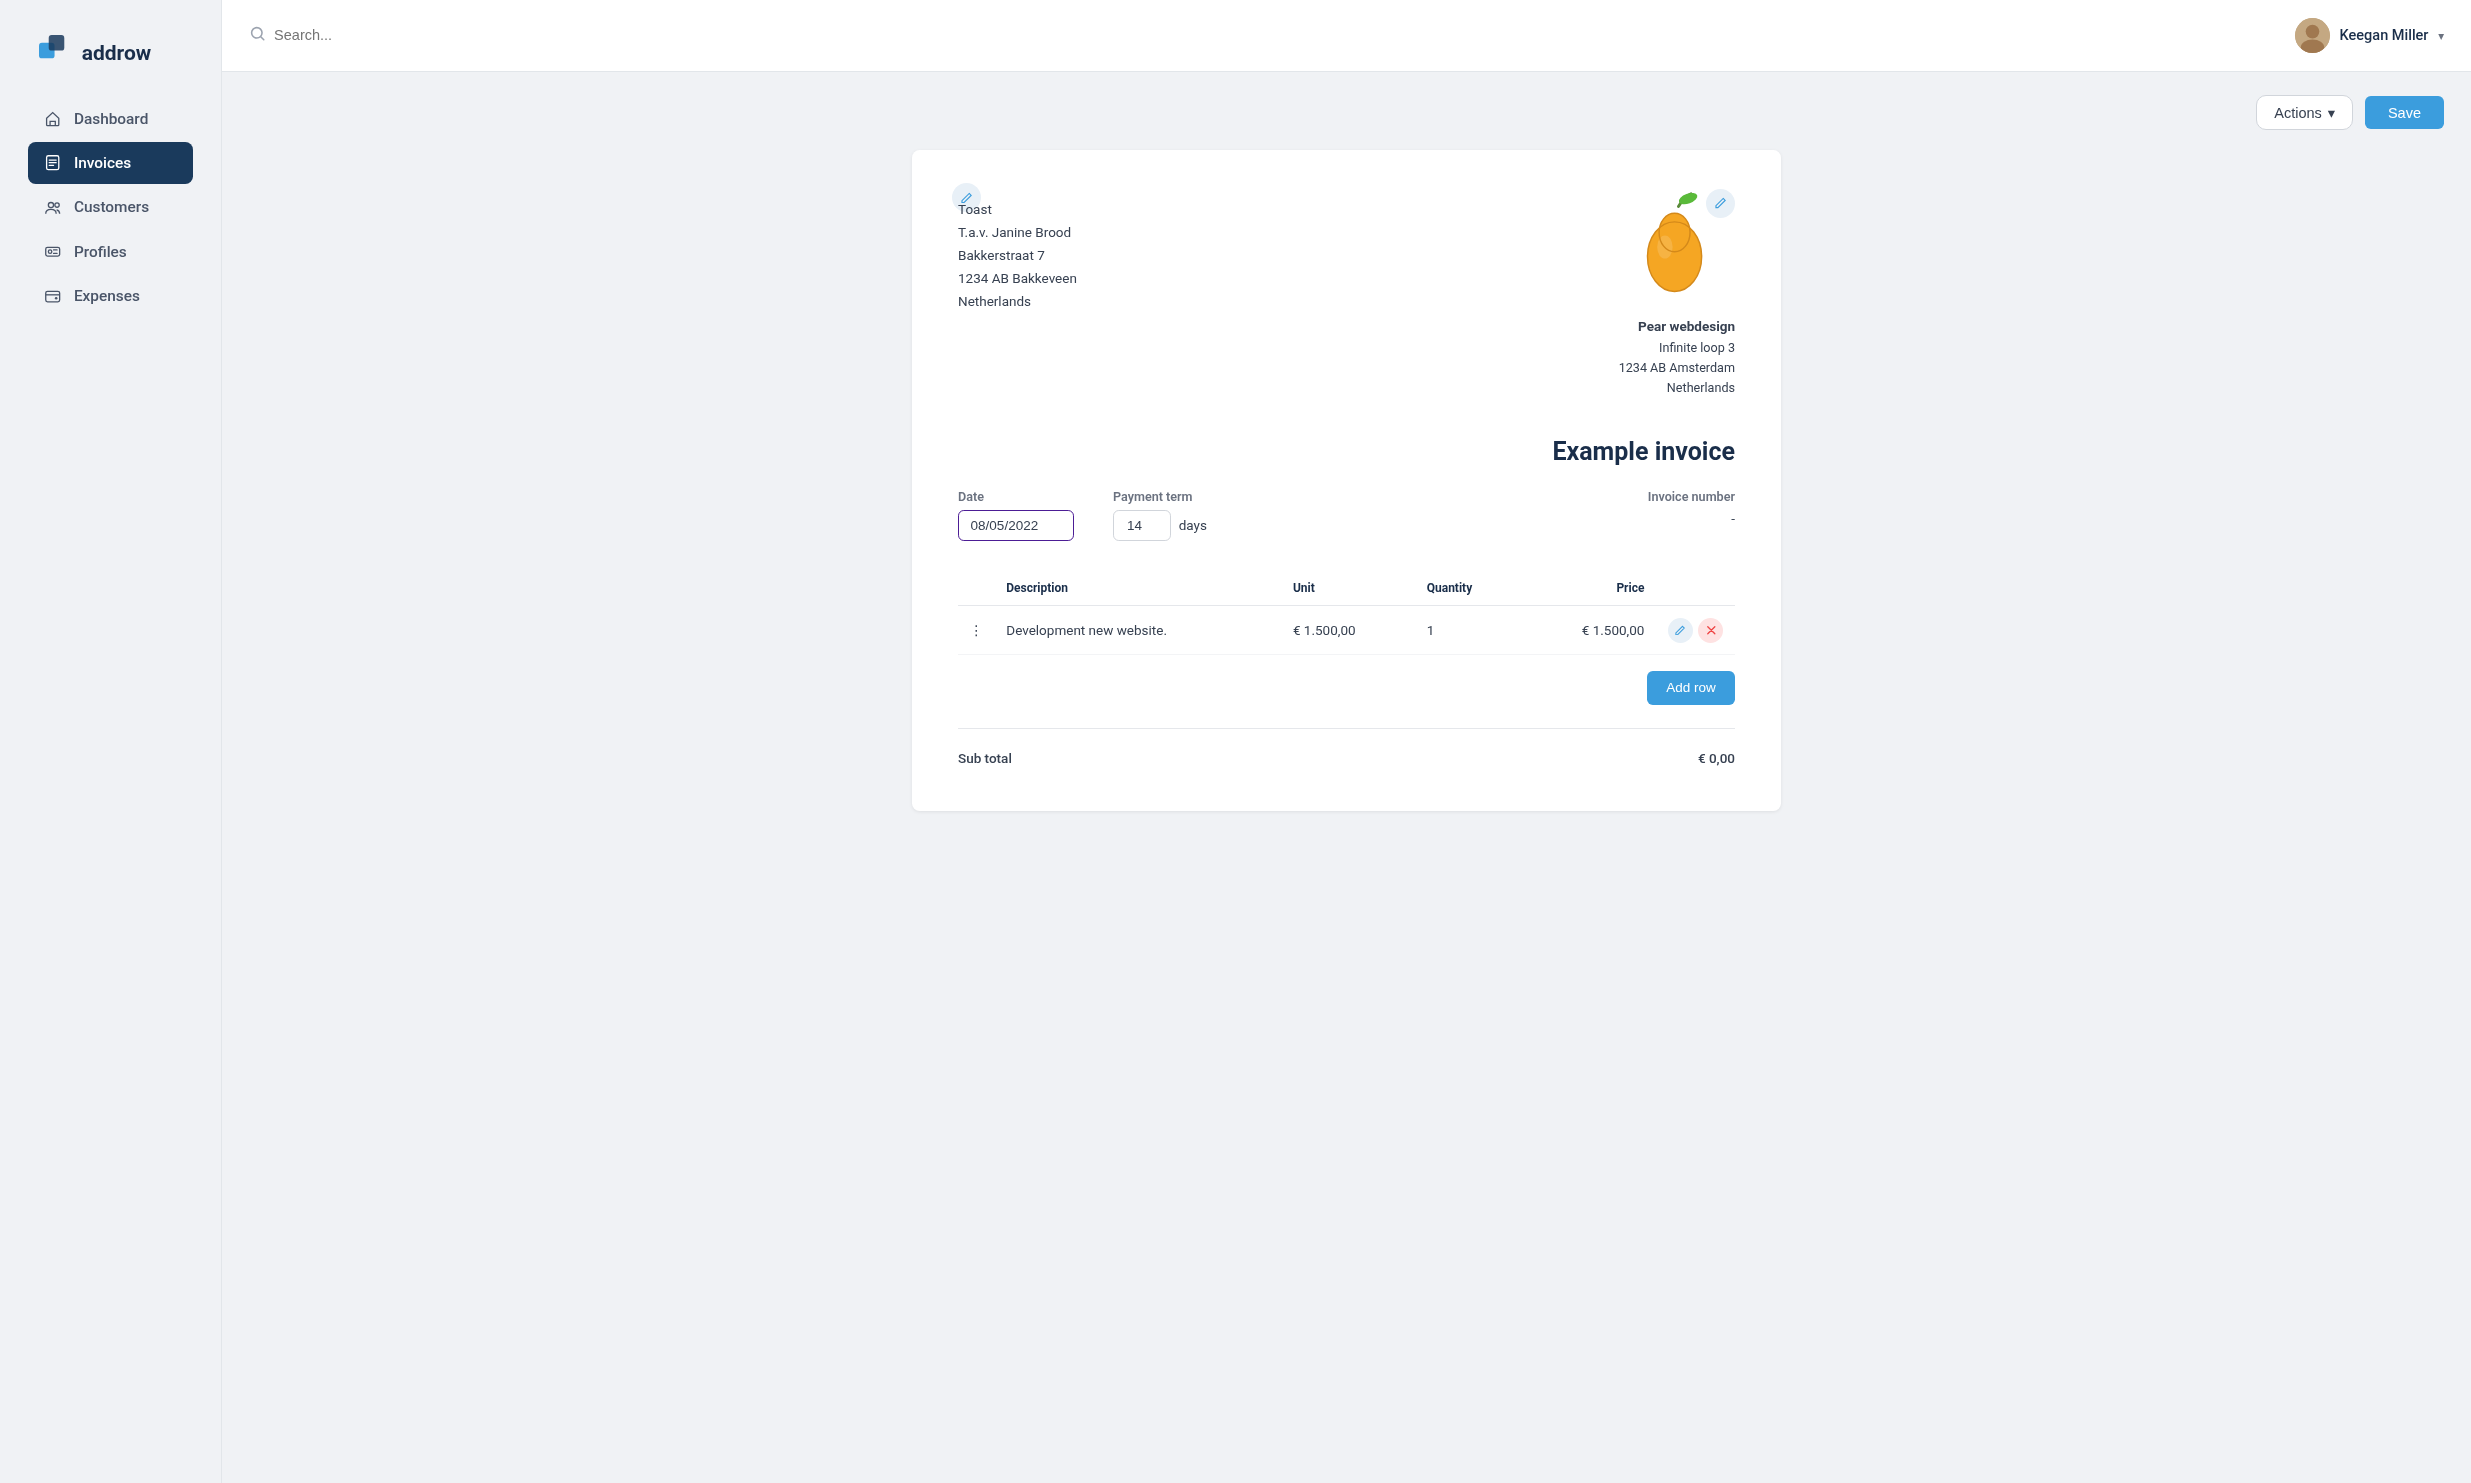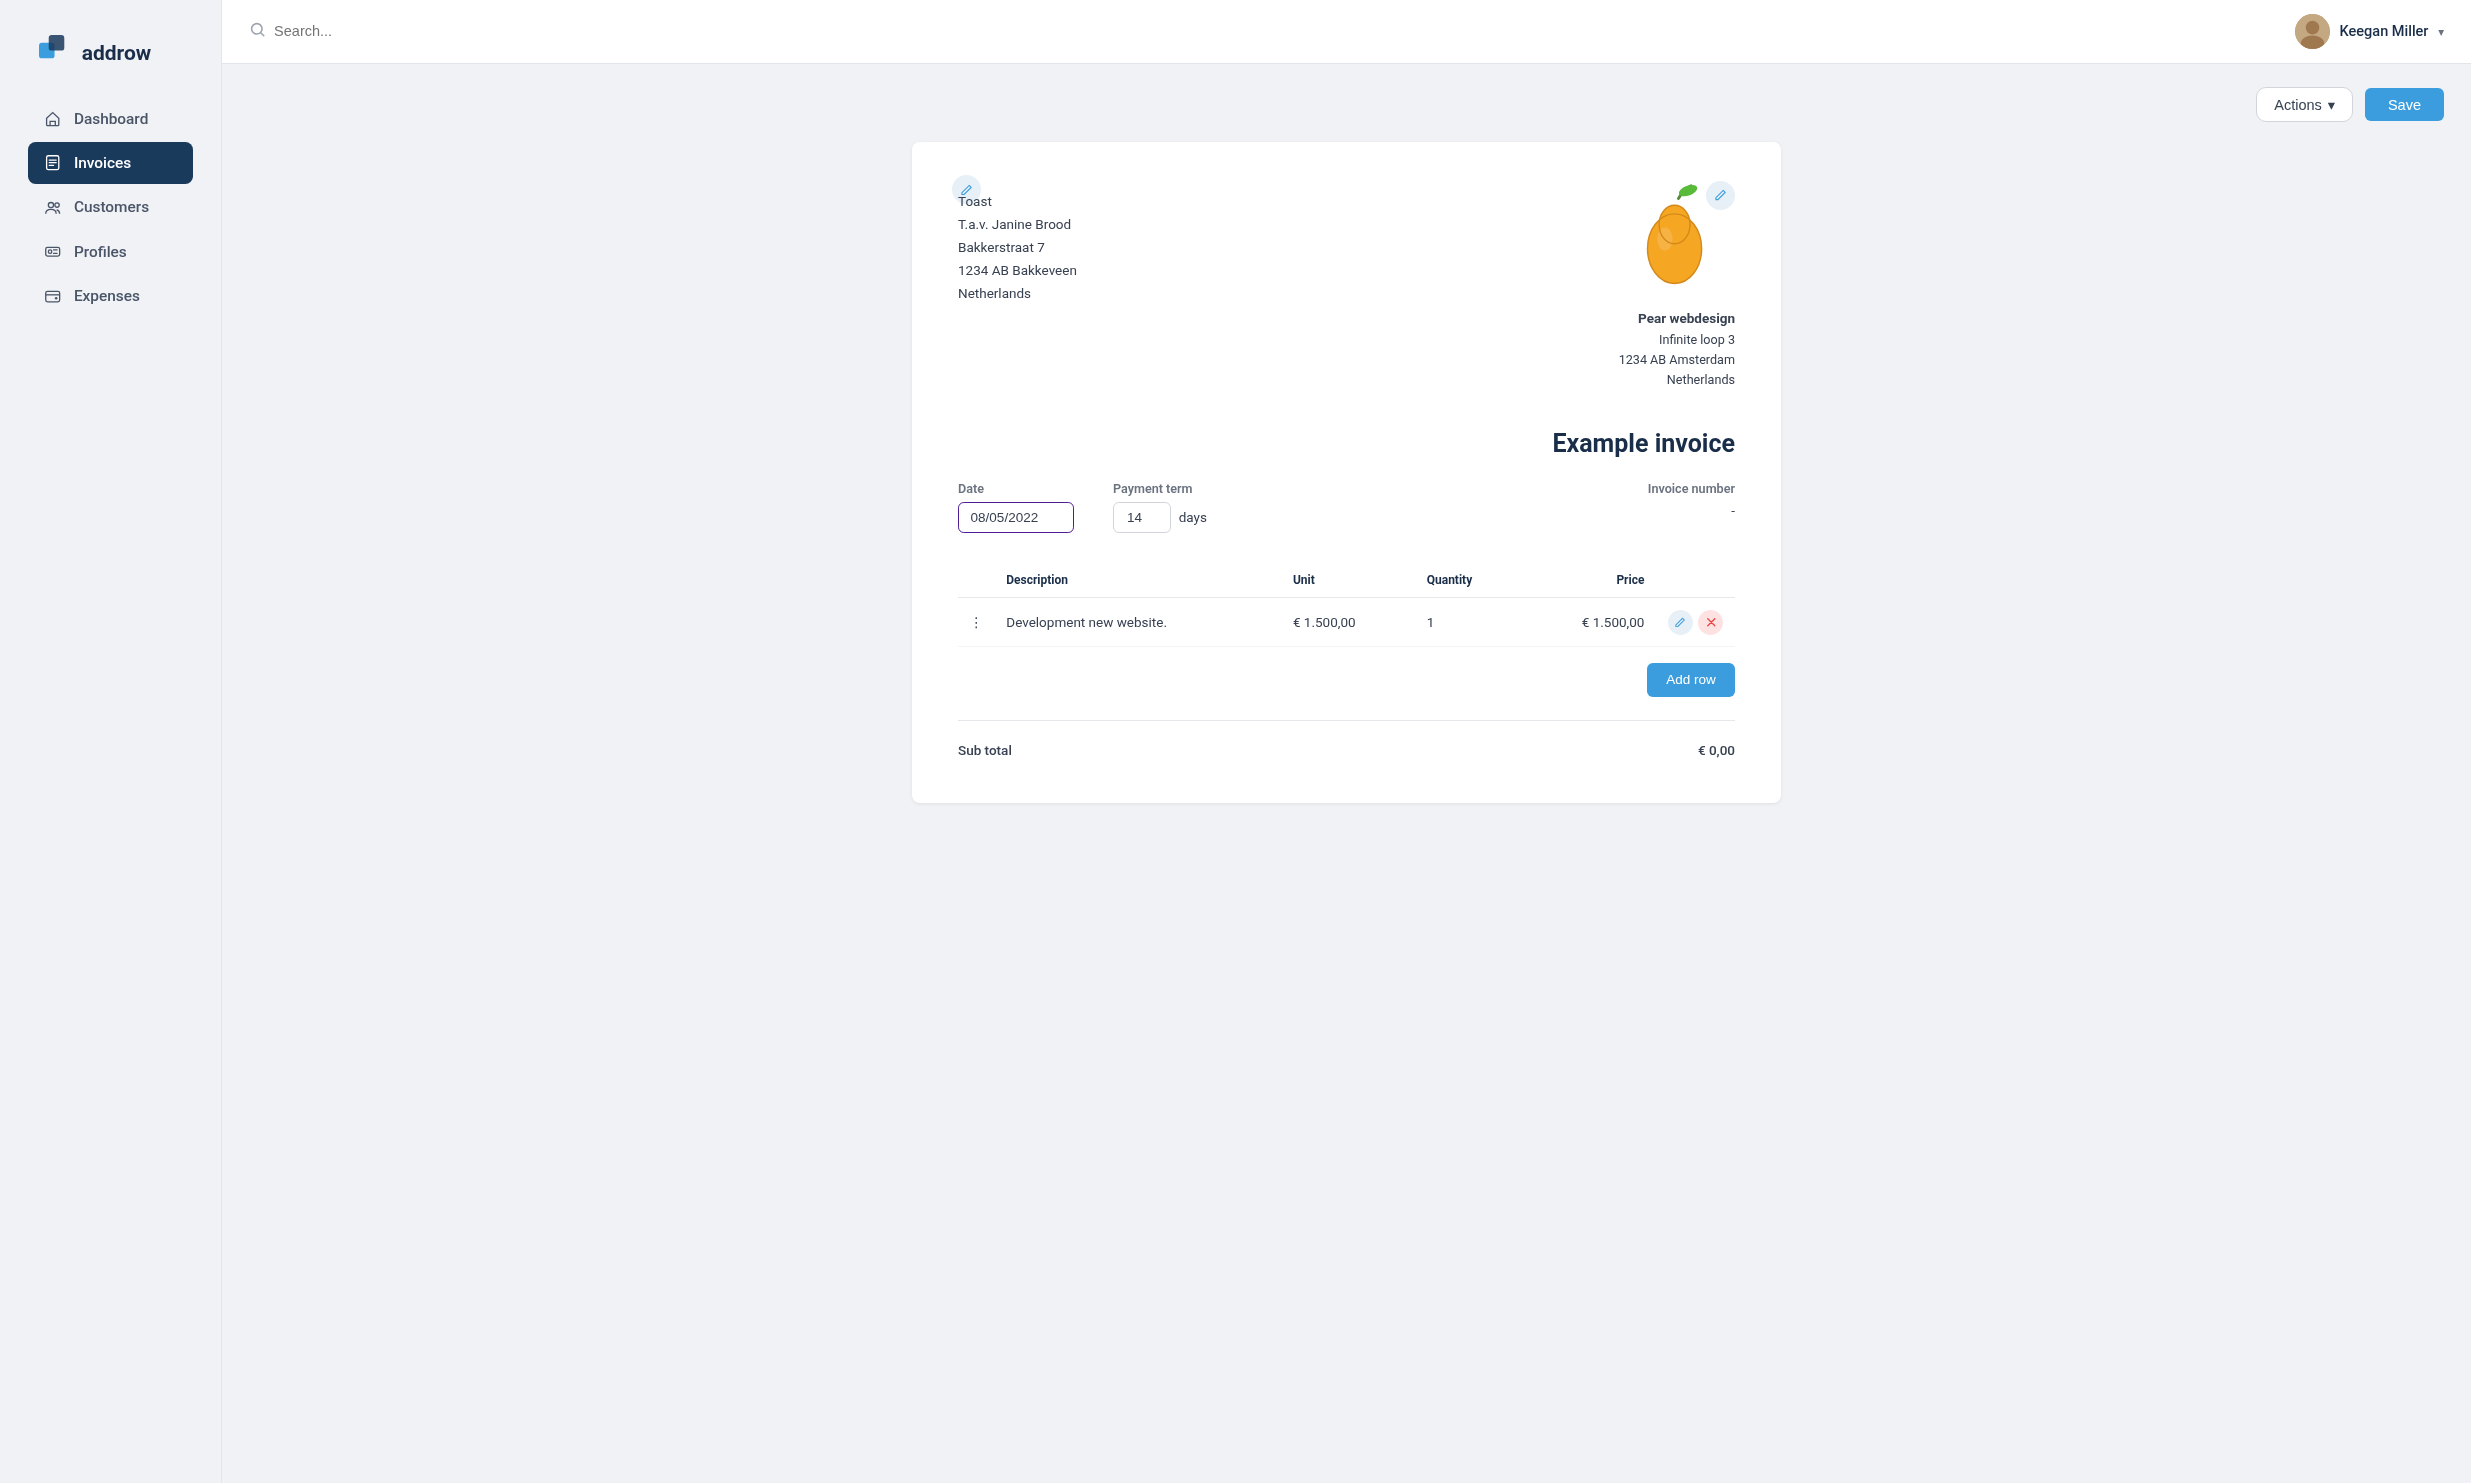--- a/index.html
+++ b/index.html
@@ -69,21 +69,21 @@
     }
 
     
     .topbar {
       background: white;
       border-bottom: 1px solid #e2e6ea;
       display: flex;
       align-items: center;
       padding: 11.6px 27px;
       gap: 15.4px;
-      height: 64px;
+      height: 72px;
     }
     .search-container {
       display: flex;
       align-items: center;
       gap: 7.7px;
       flex: 1;
       max-width: 386px;
     }
     .search-icon-wrap {
       color: #9ca3af;

